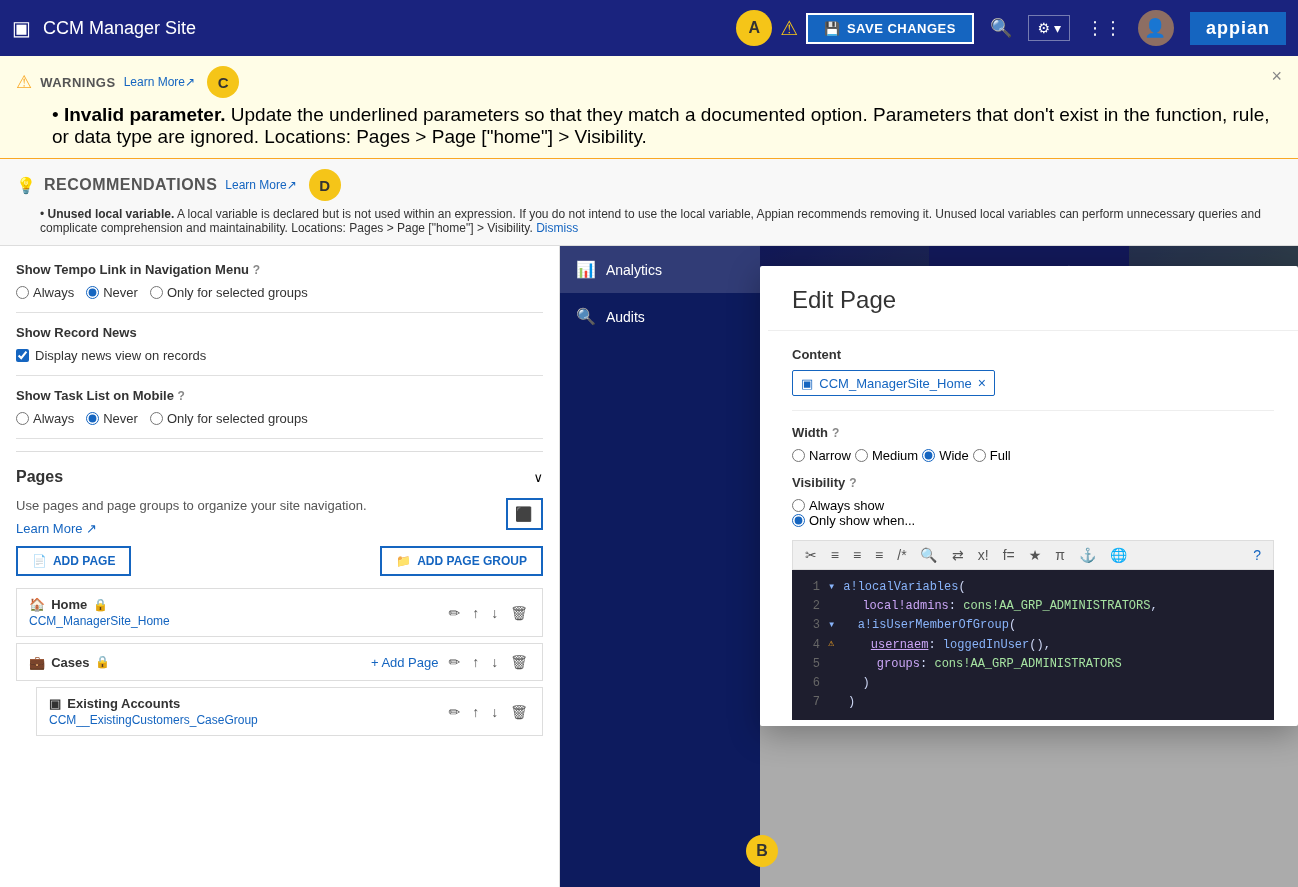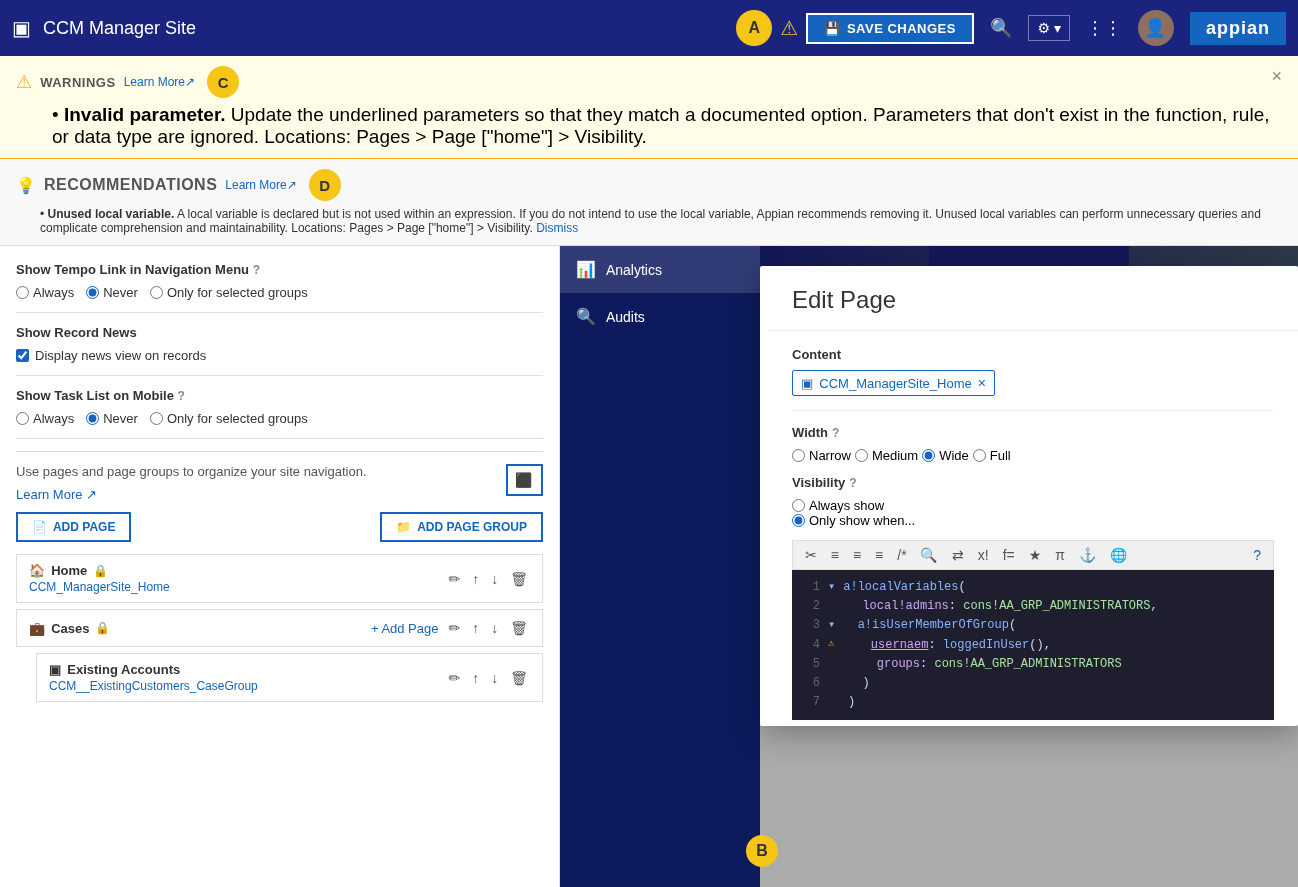--- a/index.html
+++ b/index.html
@@ -315,20 +315,24 @@
         <input type="radio" name="task" value="Never" checked="" style=""> Never
       </label>
       <label>
         <input type="radio" name="task" value="Only" style=""> Only for selected groups
       </label>
     </div>
 
     <div class="section-divider"></div>
 
     <div class="pages-section">
+      <div class="pages-header">
+        <span class="pages-title">Pages</span>
+        <span>∨</span>
+      </div>
       <div style="display:flex;justify-content:space-between;align-items:flex-start;margin-bottom:10px;">
         <div>
           <div class="pages-desc">Use pages and page groups to organize your site navigation.</div>
           <a class="pages-learn-link">
             <span>Learn More</span>
             <span> ↗</span>
           </a>
         </div>
         <button class="diagram-btn">⬛</button>
       </div>

